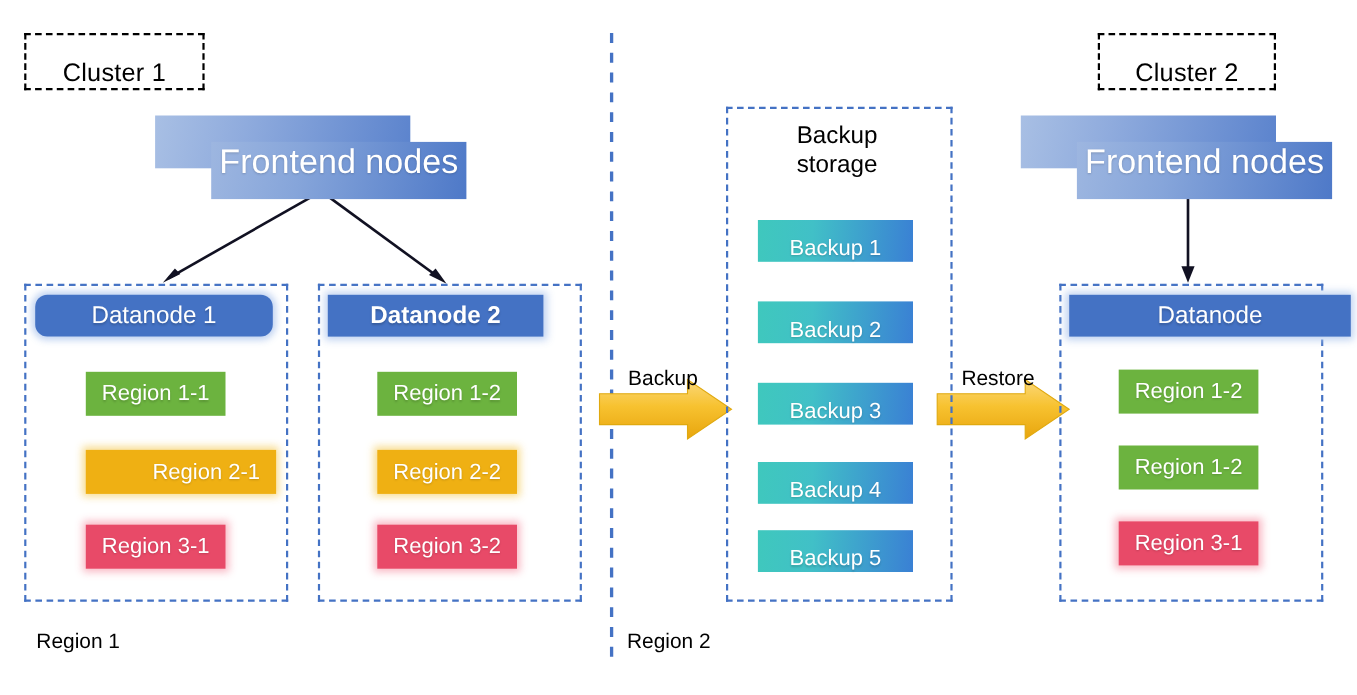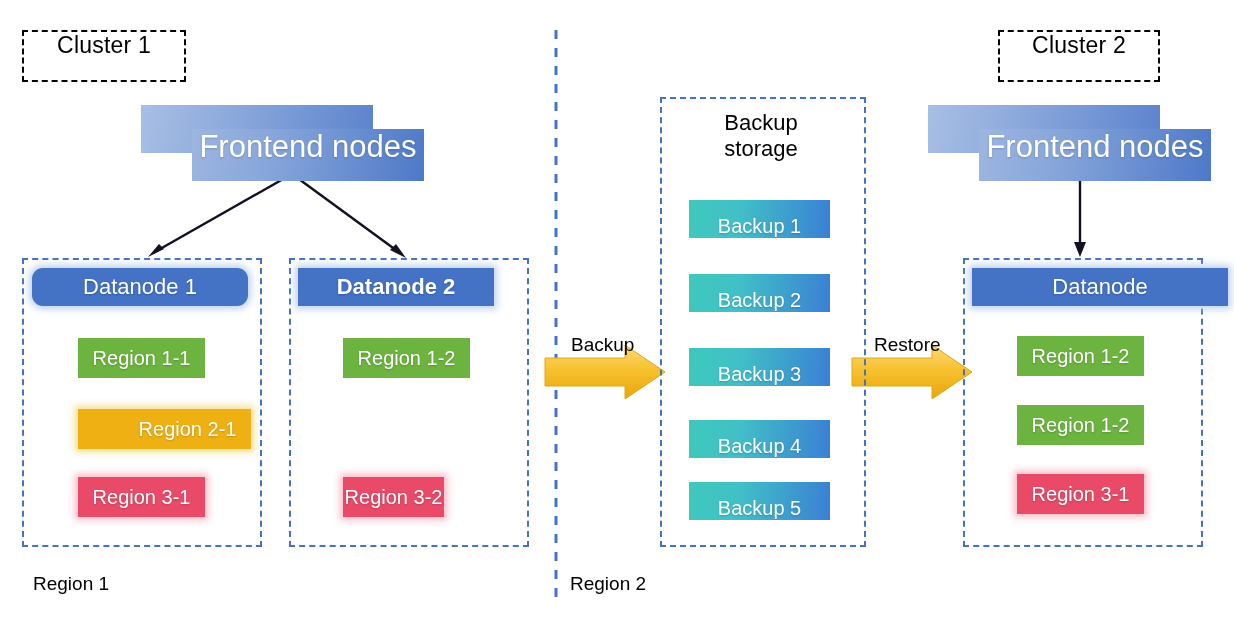--- a/index.html
+++ b/index.html
@@ -16,21 +16,21 @@
     height: 632px;
     background: #ffffff;
     overflow: hidden;
   }
 
   
   .cluster-tag {
     position: absolute;
     border: 2px dashed #000000;
     display: flex;
-    align-items: flex-start;
+    align-items: flex-end;
     justify-content: center;
     font-size: 23px;
     color: #000000;
     letter-spacing: .2px;
     background: #ffffff;
   }
 
   
   .fe-group { position: absolute; }
   .fe-back {
@@ -207,21 +207,24 @@
     <span>Region 3-1</span>
   </div>
 
   <div class="dash-box" style="left:289px; top:258px; width:236px; height:285px;"></div>
   <div class="node-head" style="left:298px; top:268px; width:196px; height:38px;font-weight:bold;">
     <span>Datanode 2</span>
   </div>
   <div class="region green" style="left:343px; top:338px; width:127px; height:40px;">
     <span>Region 1-2</span>
   </div>
-  <div class="region red" style="left:343px; top:477px; width:101px; height:40px;">
+  <div class="region amber" style="left:343px; top:409px; width:127px; height:40px;">
+    <span>Region 2-2</span>
+  </div>
+  <div class="region red" style="left:343px; top:477px; width:127px; height:40px;">
     <span>Region 3-2</span>
   </div>
 
   <div class="dash-box" style="left:660px; top:97px; width:202px; height:446px;"></div>
   <div class="plain-label" style="left:660px; top:110px; width:202px;">Backup
 storage</div>
 
   <div class="backup-chip" style="left:689px; top:200px; width:141px; height:38px;">
     <span>Backup 1</span>
   </div>

